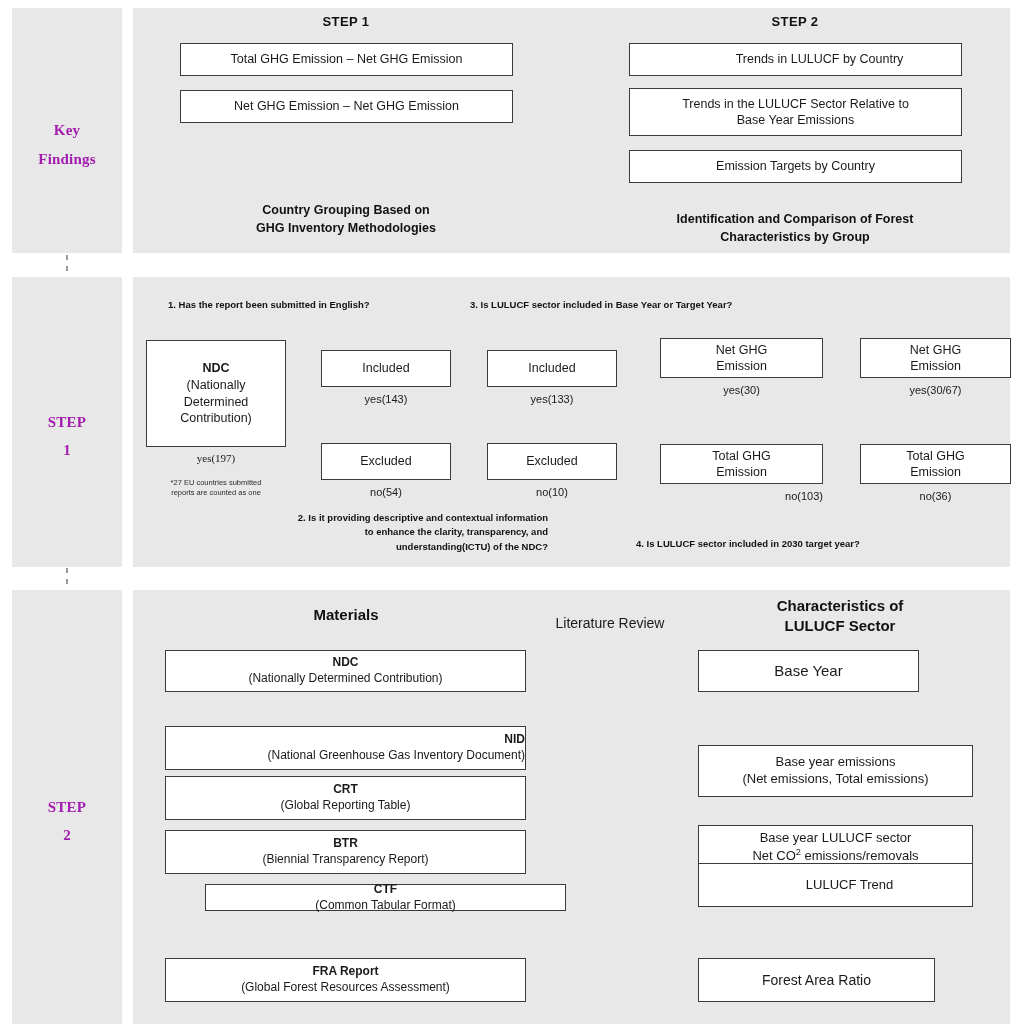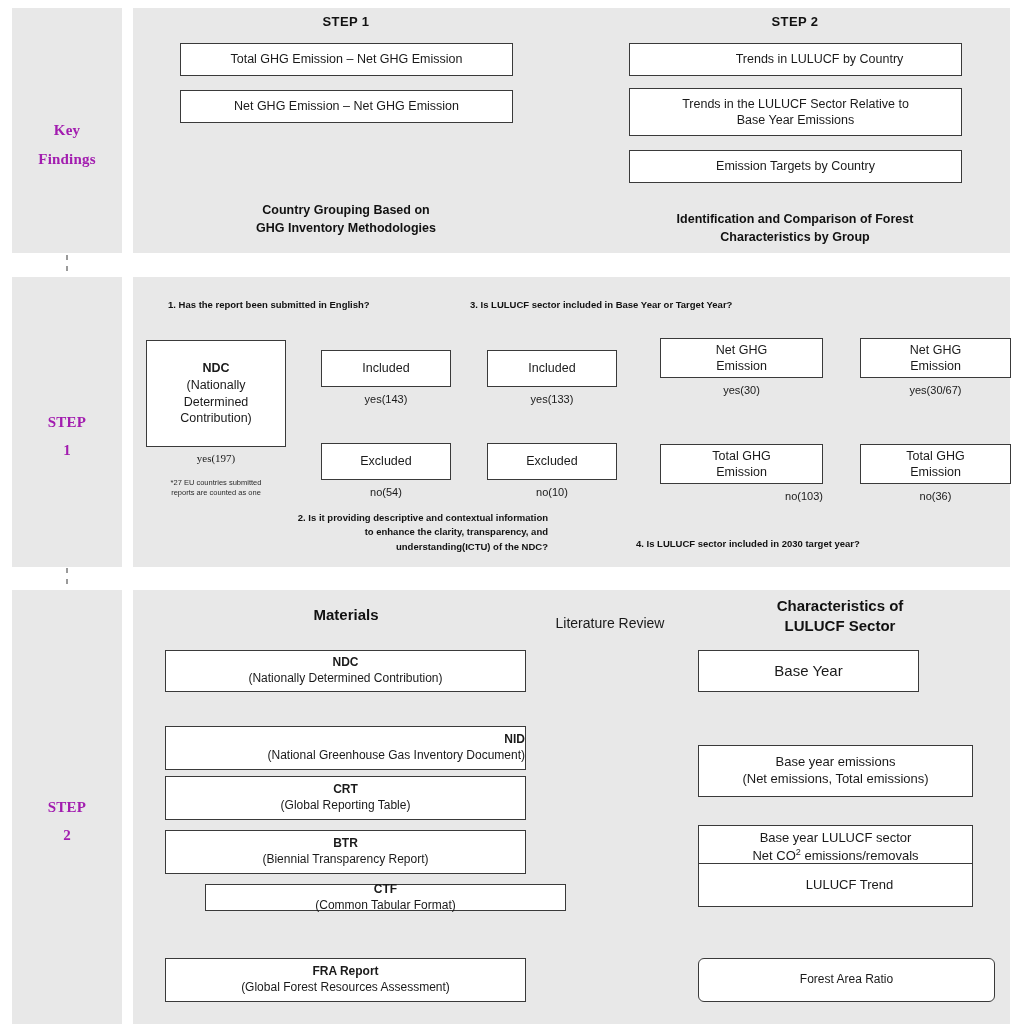--- a/index.html
+++ b/index.html
@@ -348,17 +348,17 @@
     <span class="l1">Base year emissions</span>
     <span class="l2">(Net emissions, Total emissions)</span>
   </div>
   <div class="box" style="left:698px;top:809px;width:275px;height:46px;font-size:13px;margin-top:16px;">
     <span class="l1">Base year LULUCF  sector</span>
     <span class="l2">Net CO<sup>2</sup> emissions/removals</span>
   </div>
   <div class="box" style="left:698px;top:863px;width:275px;height:44px;font-size:13px;padding-left:28px;">
     <span class="l1">LULUCF  Trend</span>
   </div>
-  <div class="box" style="left:698px;top:958px;width:297px;height:44px;font-size:12px;border-radius:6px;">
+  <div class="box" style="left:698px;top:958px;width:237px;height:44px;font-size:14px;">
     <span class="l1">Forest Area Ratio</span>
   </div>
 
 </div>
 
 </body></html>

